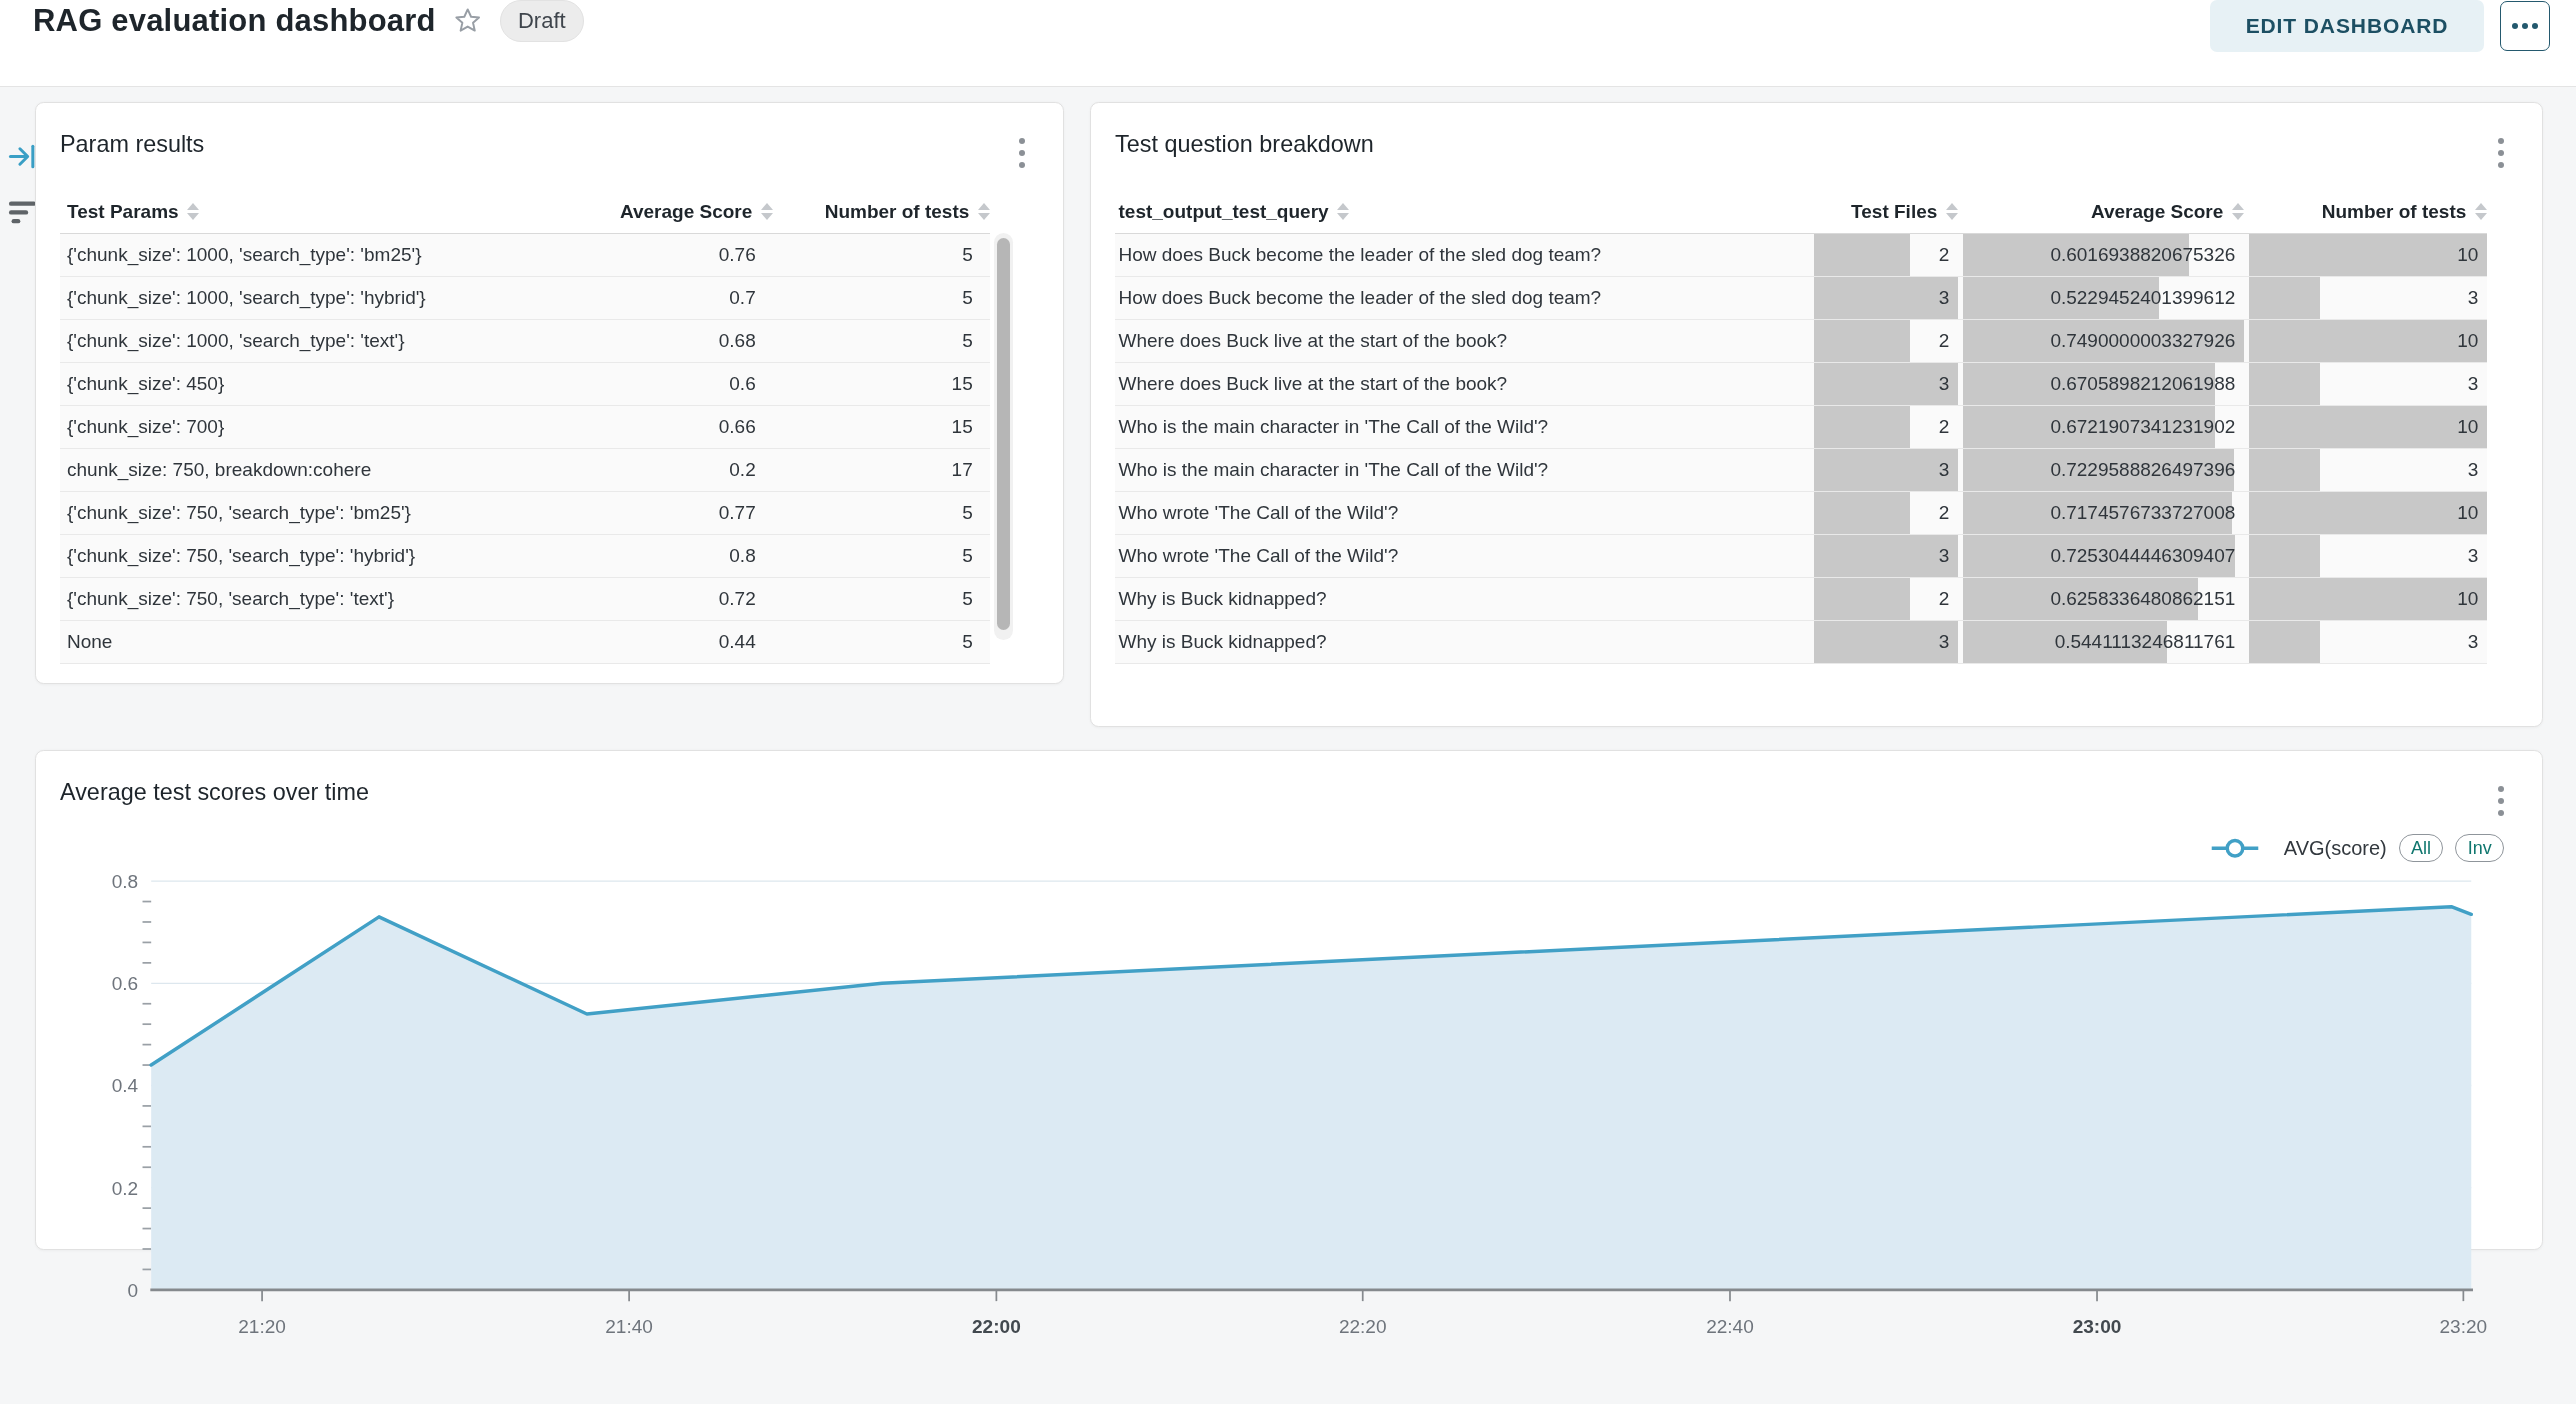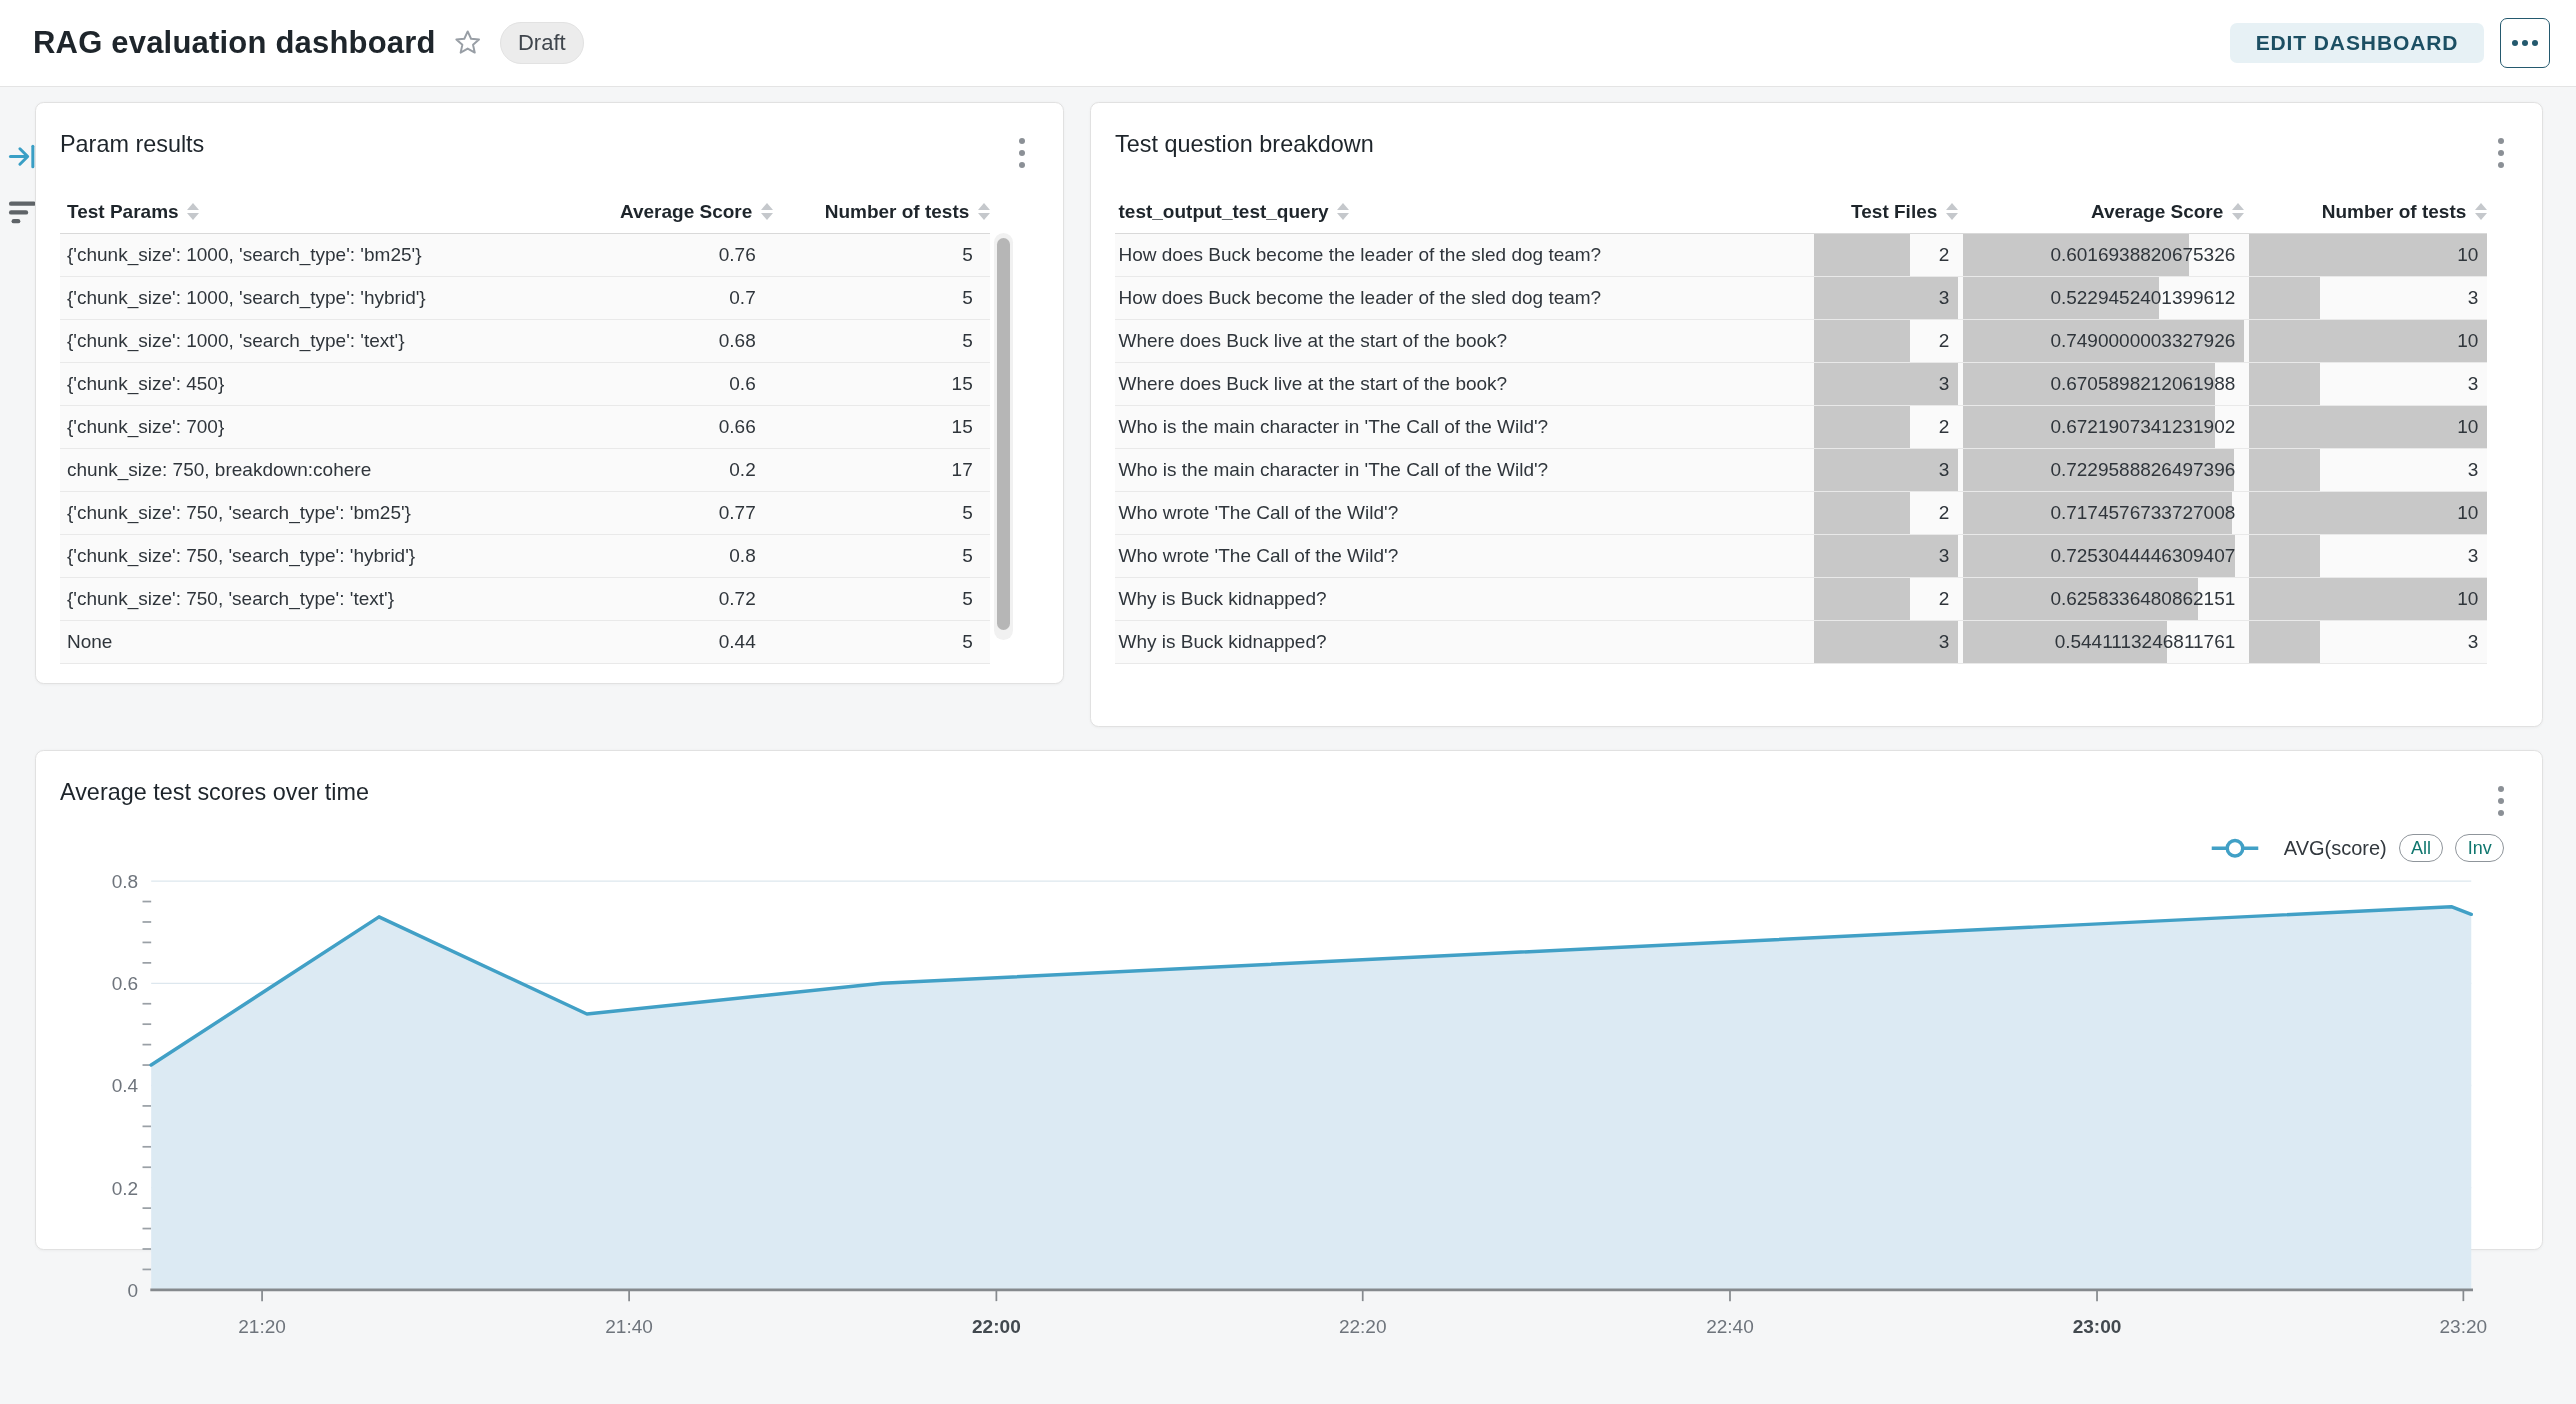--- a/index.html
+++ b/index.html
@@ -5,27 +5,27 @@
   * { margin:0; padding:0; box-sizing:border-box; }
   html,body { width:2576px; height:1405px; }
   body {
     position:relative;
     background:#f5f6f7;
     font-family:"Liberation Sans","DejaVu Sans",sans-serif;
     color:#2f353b;
     overflow:hidden;
   }
   
-  .page-header{position:absolute;left:0;top:0;width:2576px;height:87px;background:#fff;border-bottom:0.9px solid #e4e4e4;display:flex;align-items:center;justify-content:space-between;padding:0 26px 0 33px;}
+  .page-header{position:absolute;left:0;top:0;width:2576px;height:87px;background:#fff;border-bottom:0.9px solid #e4e4e4;display:flex;align-items:flex-start;justify-content:space-between;padding:0 26px 0 33px;}
   .header-left{display:flex;align-items:center;gap:17.3px;}
   .page-title{font-size:31px;font-weight:700;color:#1e252b;letter-spacing:0.2px;}
   .star-btn{display:flex;align-items:center;cursor:pointer;}
   .status-badge{background:#ececec;border:0.9px solid #e2e2e2;border-radius:865px;padding:7px 17.3px;font-size:22px;color:#3f454c;}
   .header-right{display:flex;align-items:center;gap:15.6px;}
-  .edit-btn{height:40px;padding:0 26px;background:#e7f1f5;border:none;border-radius:7px;font-size:21px;font-weight:700;letter-spacing:0.9px;color:#1c4f63;cursor:pointer;font-family:inherit;}
+  .edit-btn{height:52px;padding:0 36px;background:#e7f1f5;border:none;border-radius:7px;font-size:21px;font-weight:700;letter-spacing:0.9px;color:#1c4f63;cursor:pointer;font-family:inherit;}
   .more-btn{height:50px;width:50px;background:#fff;border:1.7px solid #24596e;border-radius:7px;display:flex;align-items:center;justify-content:center;gap:4.3px;cursor:pointer;}
   .more-btn i{width:6px;height:6px;border-radius:50%;background:#24596e;}
   
   .left-rail{position:absolute;left:3.5px;top:139px;display:flex;flex-direction:column;gap:15.6px;align-items:center;}
   .rail-btn{cursor:pointer;padding:1.7px;}
   
   .card{position:absolute;background:#fff;border:0.9px solid #e1e1e1;border-radius:8.7px;box-shadow:0 0.9px 2.6px rgba(0,0,0,.04);}
   .card-title{position:absolute;left:24px;top:28px;font-size:23.4px;font-weight:400;color:#1e252b;}
   .kebab{position:absolute;right:35px;top:31px;display:flex;flex-direction:column;gap:6px;cursor:pointer;padding:3.5px;}
   .kebab i{width:6px;height:6px;border-radius:50%;background:#8b9096;}

